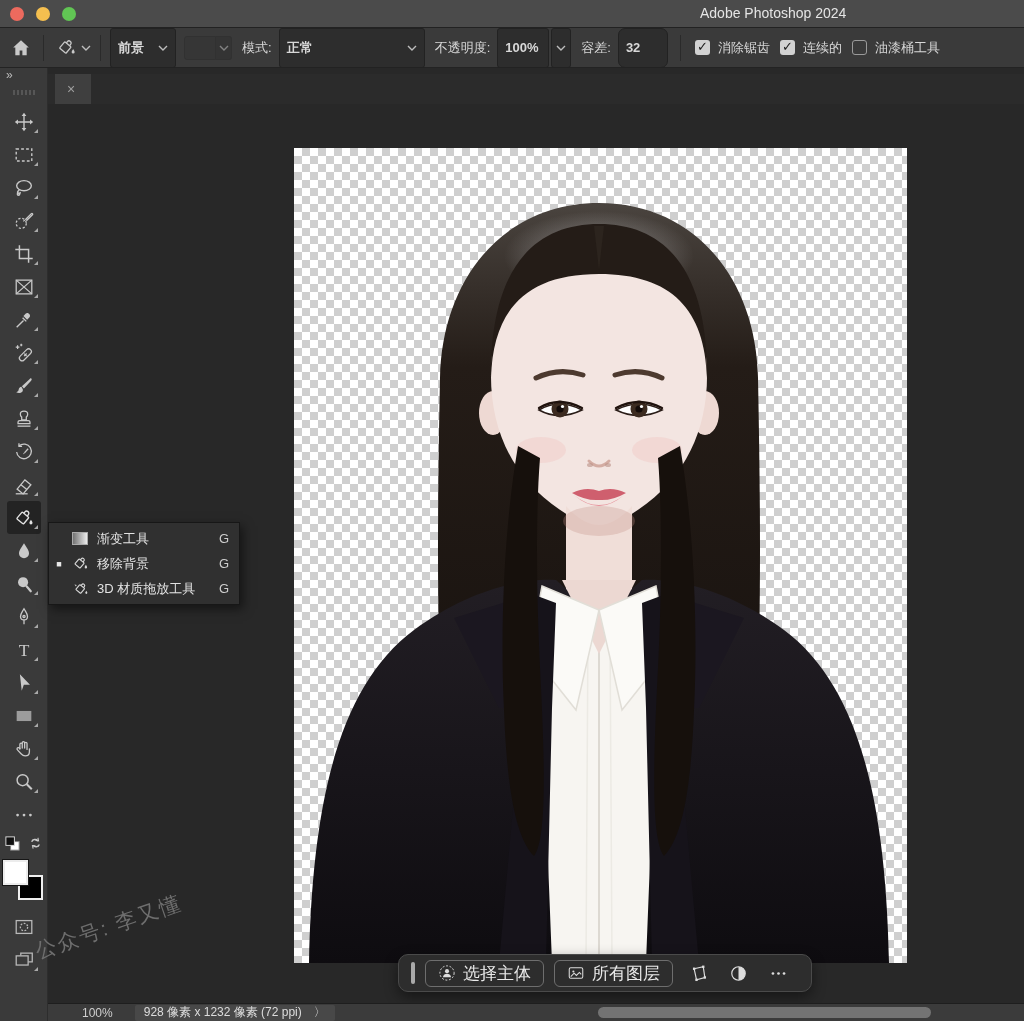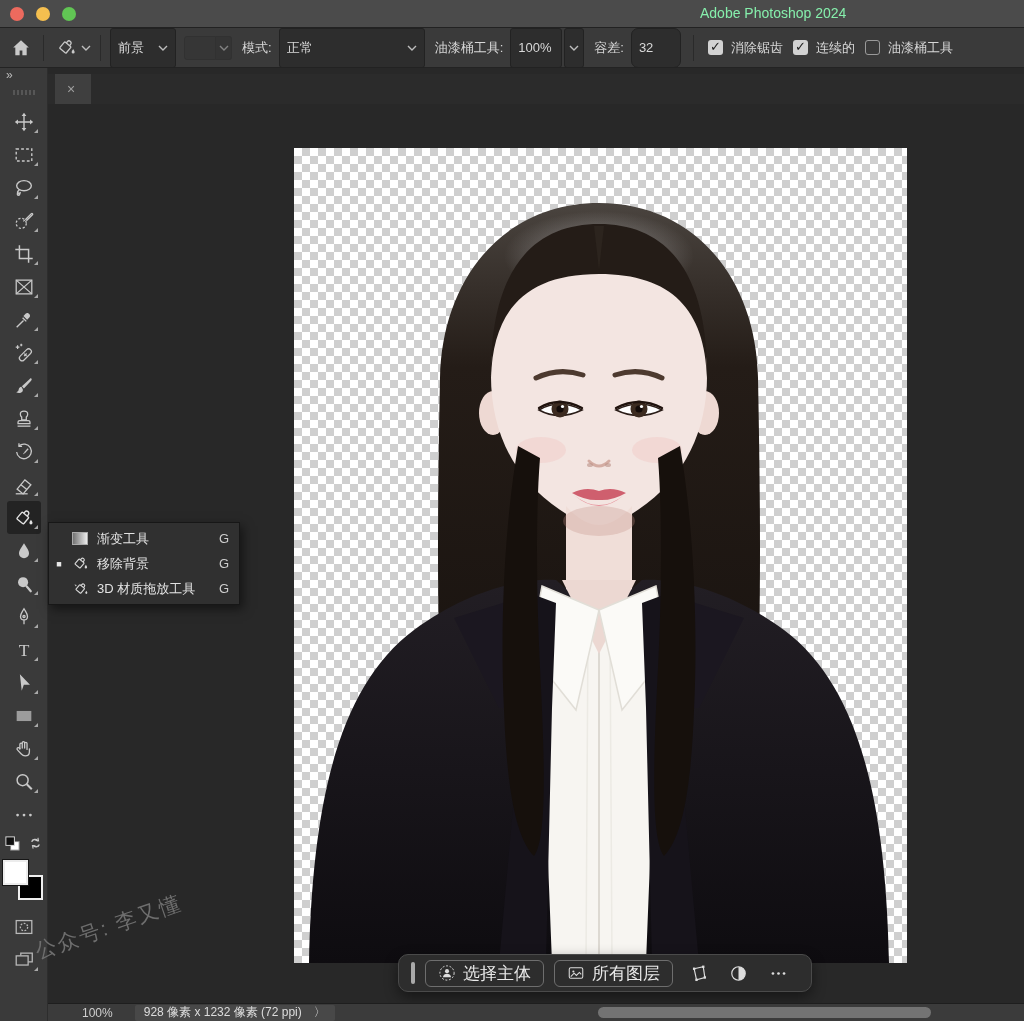--- a/index.html
+++ b/index.html
@@ -3,27 +3,27 @@
 <meta charset="utf-8">
 <style>
   * { margin:0; padding:0; box-sizing:border-box; }
   html,body { width:1024px; height:1021px; overflow:hidden; }
   body { background:#282828; font-family:"Liberation Sans","DejaVu Sans",sans-serif; color:#d8d8d8; position:relative; }
 
   
   .titlebar { height:28px; background:#4b4b4b; position:relative; border-bottom:1px solid #222; }
   .tl { position:absolute; top:7px; width:14px; height:14px; border-radius:50%; }
   .tl.red{ left:10px; background:#ec6a5e; } .tl.yel{ left:36px; background:#f5bf4f; } .tl.grn{ left:62px; background:#61c554; }
-  .apptitle { position:absolute; left:700px; top:5px; font-size:14px; color:#86efac; }
+  .apptitle { position:absolute; left:700px; top:5px; font-size:14px; color:#e5e5e5; }
 
   
   .optionsbar { height:40px; background:#3a3a3a; border-bottom:1px solid #232323; display:flex; align-items:center; font-size:13px; color:#d8d8d8; }
   .sep { width:1px; height:26px; background:#2a2a2a; margin:0 9px; flex:none; }
   .obicon { width:26px; display:flex; justify-content:center; flex:none; }
-  .ctl { background:#2d2d2d; border:1px solid #222; border-radius:3px; height:40px; display:flex; align-items:center; padding:0 7px; gap:6px; }
+  .ctl { background:#2d2d2d; border:1px solid #222; border-radius:3px; height:40px; display:flex; align-items:center; padding:0 7px; gap:6px;font-weight:bold; }
   .ctl .val { flex:1; }
   .chev { flex:none; display:block; }
   .lbl { margin:0 7px 0 10px; flex:none; }
   .swatchbox { width:32px; height:24px; background:#343434; border:1px solid #2a2a2a; border-radius:3px 0 0 3px; opacity:.55; }
   .swatchchev { width:16px; height:24px; background:#303030; border:1px solid #2a2a2a; border-left:none; border-radius:0 3px 3px 0; display:flex; align-items:center; justify-content:center; opacity:.55; }
   .cb { width:15px; height:15px; border-radius:3px; background:#d2d2d2; margin:0 8px 0 10px; position:relative; flex:none; }
   .cb.checked::after { content:"✓"; position:absolute; left:2px; top:-1px; font-size:13px; font-weight:bold; color:#1c1c1c; }
   .cb.unchecked { background:transparent; border:1.5px solid #9a9a9a; }
 
   
@@ -121,21 +121,21 @@
   </div>
 
   <span class="lbl">模式:</span>
   <div class="ctl" style="width:146px;">
     <span class="val">正常</span>
     <svg class="chev" width="10" height="6" viewBox="0 0 10 6" fill="none" stroke="#bdbdbd" stroke-width="1.4">
         <polyline points="1,1 5,5 9,1"></polyline>
       </svg>
   </div>
 
-  <span class="lbl">油漆桶工具:</span>
+  <span class="lbl">不透明度:</span>
   <div class="ctl" style="width:52px;">
     <span class="val">100%</span>
   </div>
   <div class="ctl" style="width:20px; padding:0 4px; margin-left:2px; justify-content:center;">
     <svg class="chev" width="10" height="6" viewBox="0 0 10 6" fill="none" stroke="#bdbdbd" stroke-width="1.4">
         <polyline points="1,1 5,5 9,1"></polyline>
       </svg>
   </div>
 
   <span class="lbl">容差:</span>

